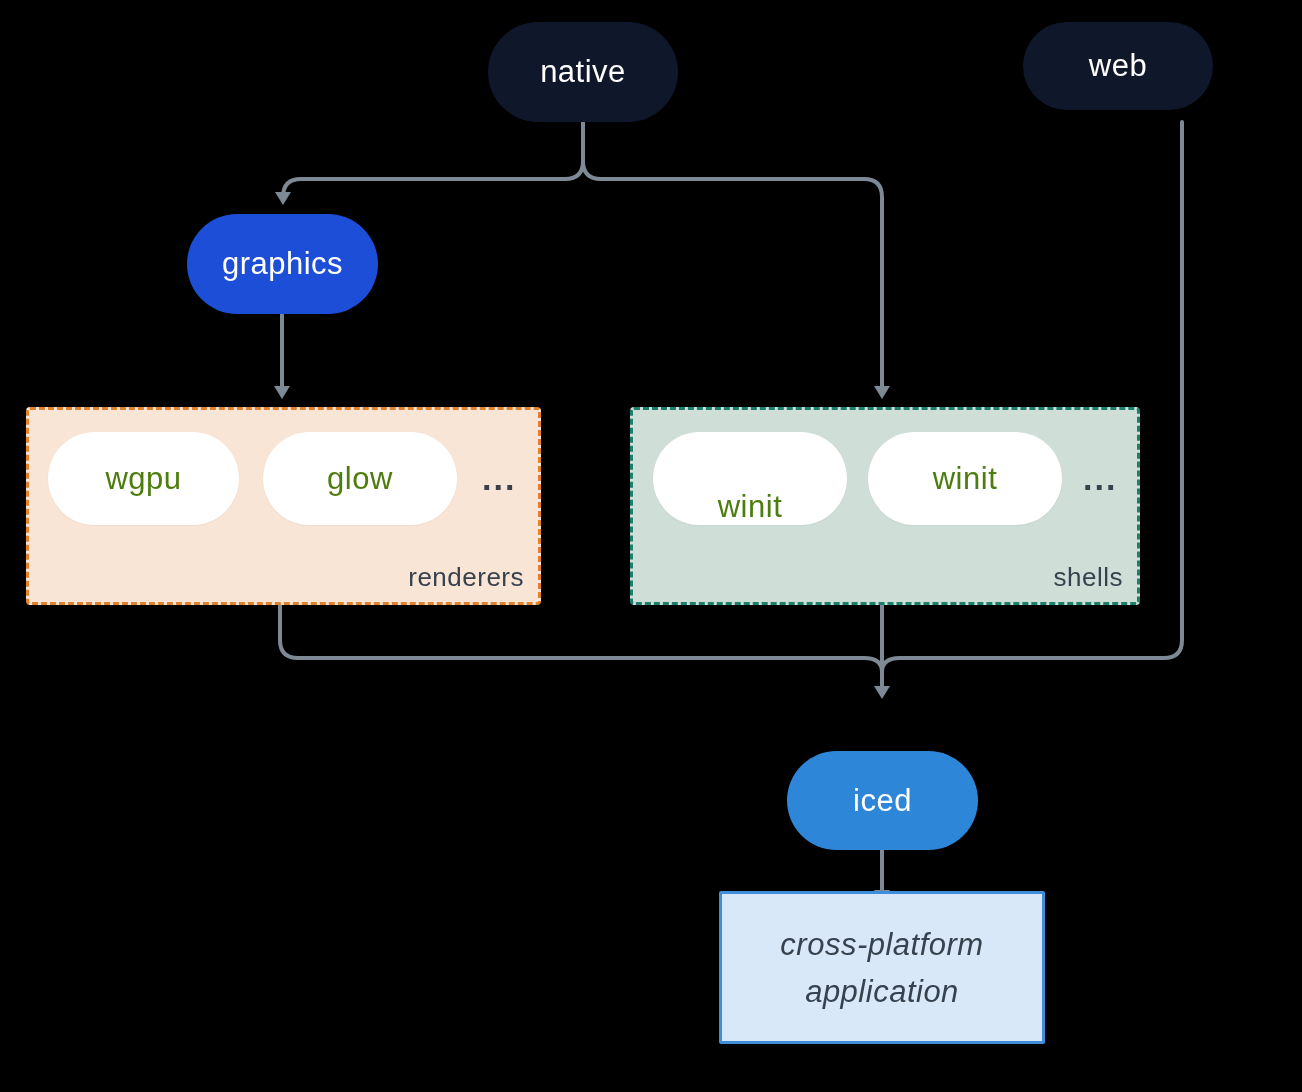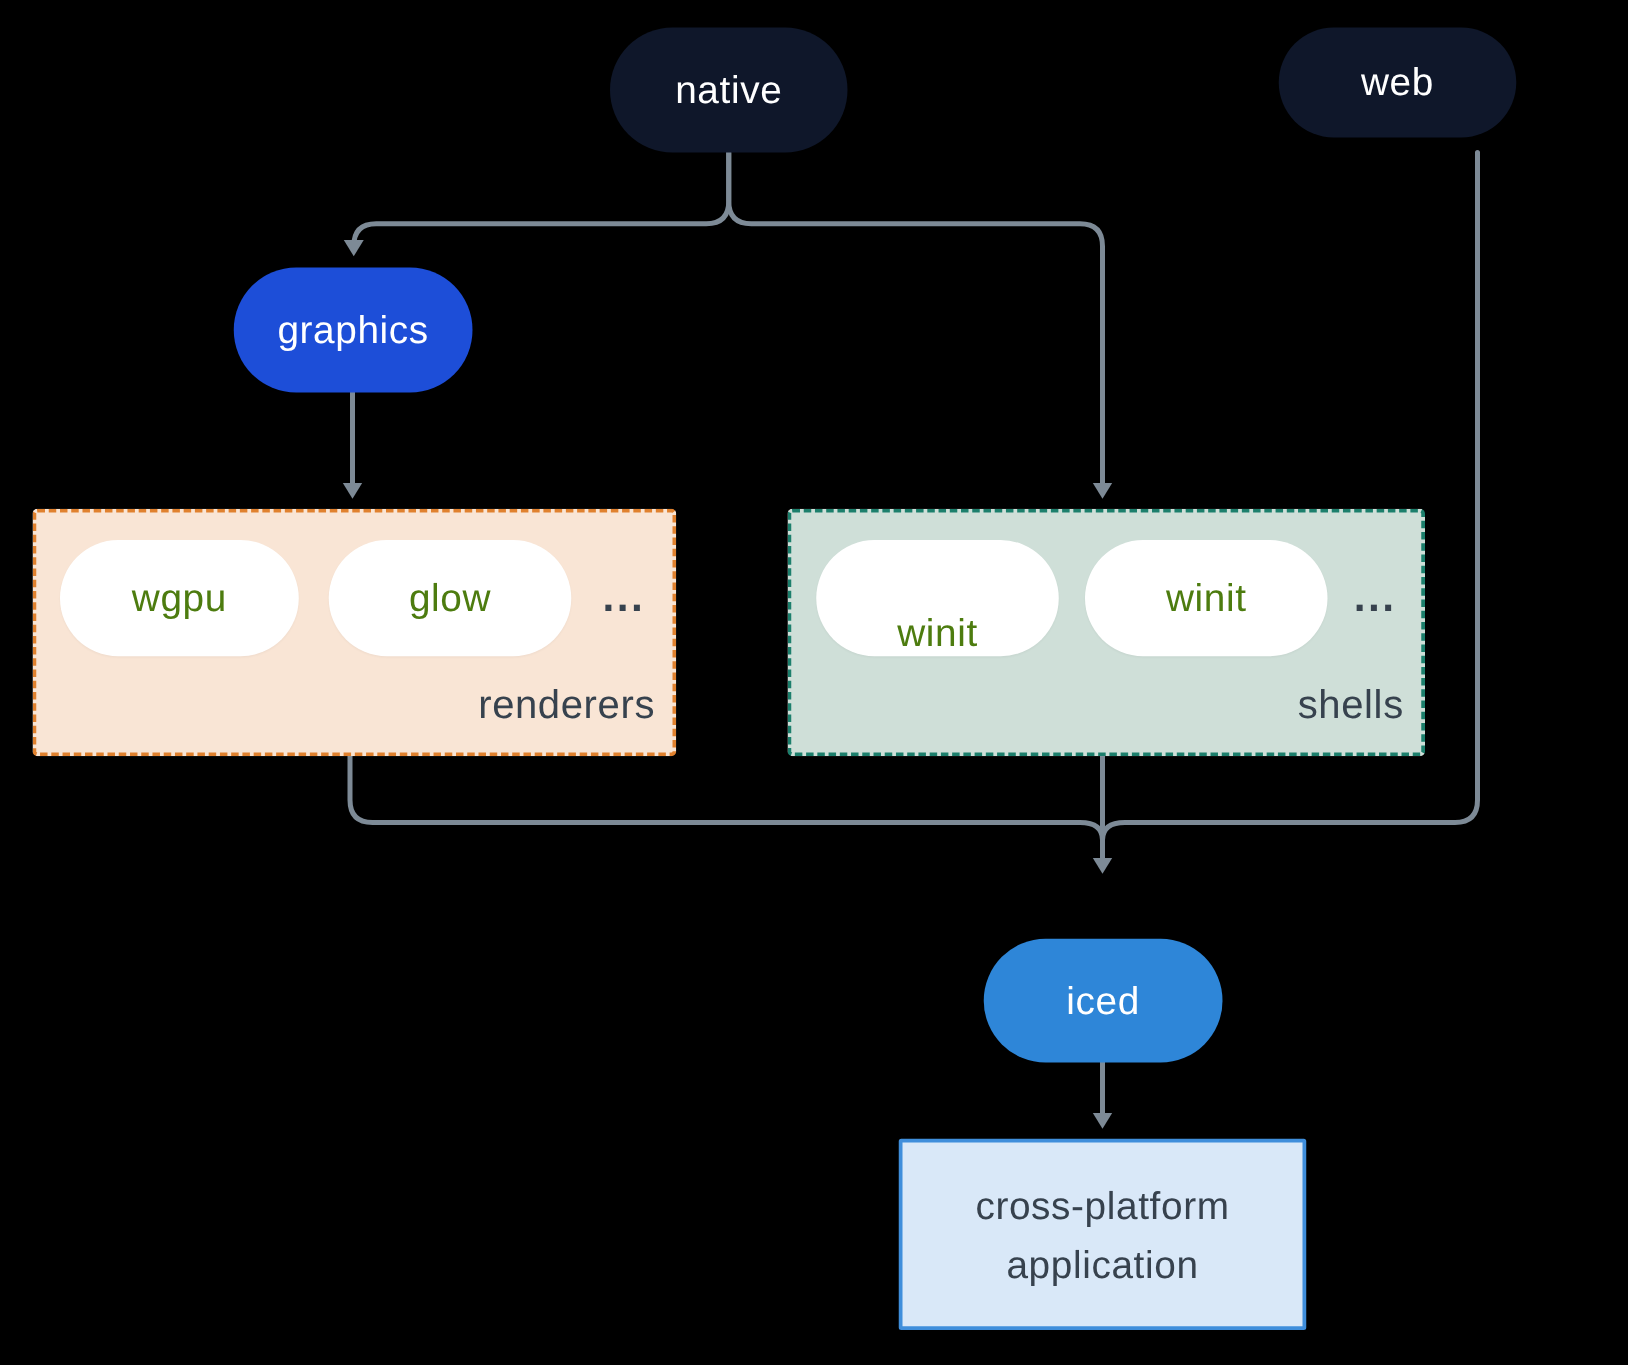--- a/index.html
+++ b/index.html
@@ -71,42 +71,43 @@
     font-weight: bold;
     color: #37424e;
     letter-spacing: 2px;
   }
   .ellipsis-renderers { left: 453px; }
   .ellipsis-shells    { left: 450px; }
 
   .group-label {
     position: absolute;
     right: 14px;
-    bottom: 20px;
-    font-size: 32px;
+    bottom: 9px;
+    font-size: 26px;
     color: #37424e;
     letter-spacing: 0.5px;
   }
 
   .app-box {
     position: absolute;
-    left: 719px; top: 911px; width: 326px; height: 153px;
+    left: 719px; top: 891px; width: 326px; height: 153px;
     box-sizing: border-box;
     background: #d9e8f8;
     border: 3px solid #3f8edb;
     border-radius: 2px;
     display: flex;
     flex-direction: column;
     align-items: center;
     justify-content: center;
     color: #37424e;
     font-size: 31px;
     line-height: 47px;
     letter-spacing: 0.5px;
     text-align: center;
+    font-style: italic;
   }
 </style>
 </head>
 <body>
 
 <div class="canvas">
 
   <svg class="edges" viewBox="0 0 1302 1092">
     <defs>
       <marker id="arrowhead" markerUnits="userSpaceOnUse" markerWidth="20" markerHeight="20" refX="6" refY="8" orient="auto">

